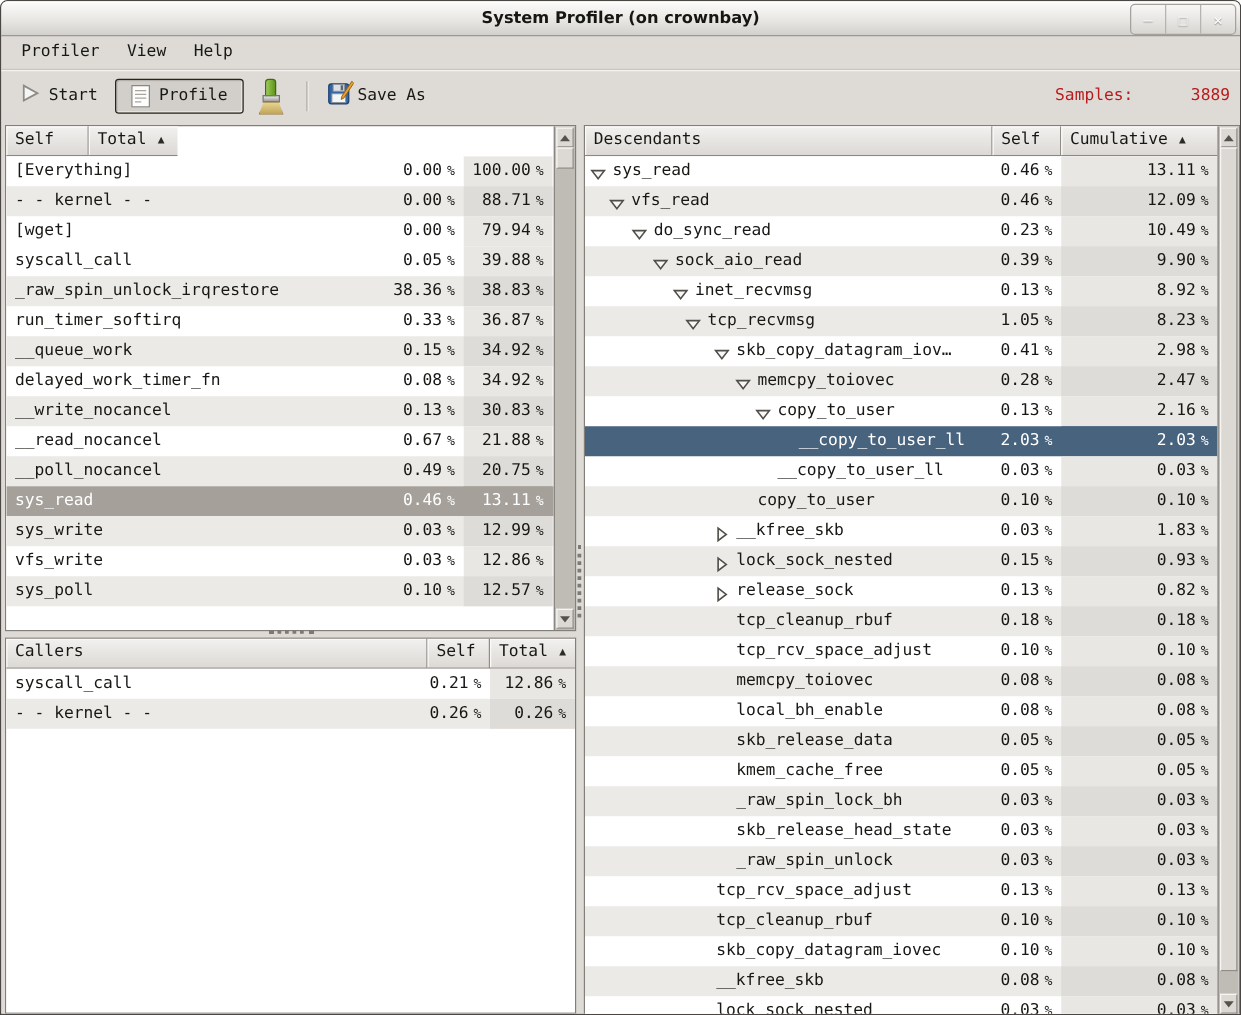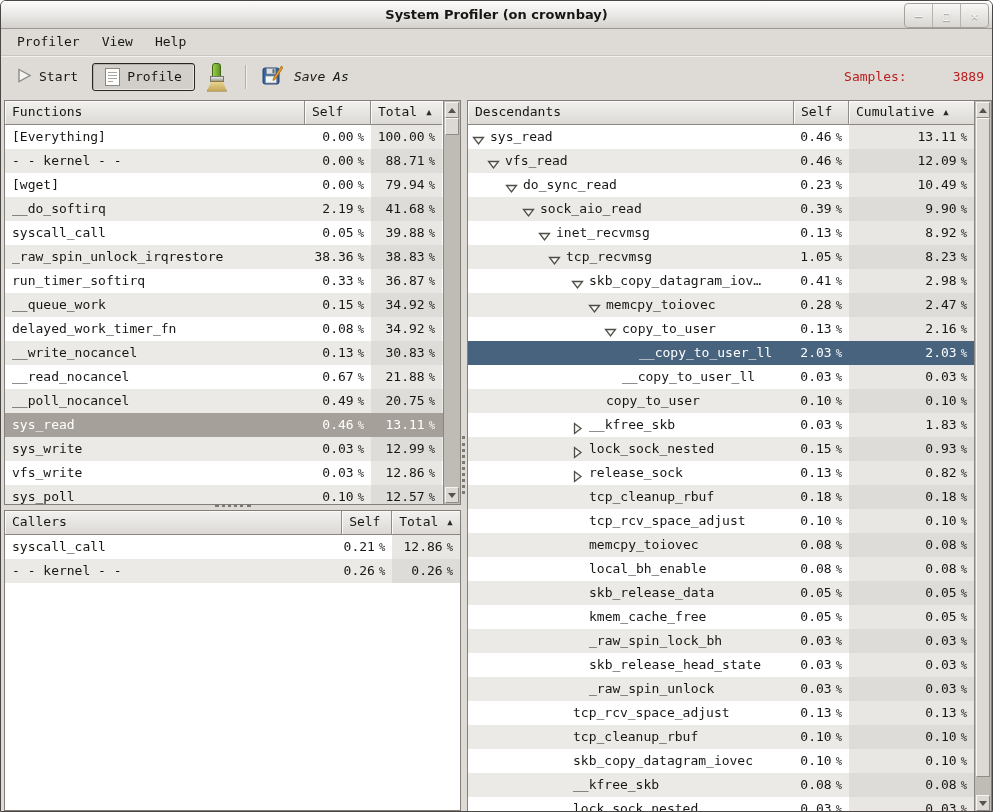--- a/index.html
+++ b/index.html
@@ -137,21 +137,21 @@
       <span>Profile</span>
     </div>
     <div class="tbtn" style="margin-left:2px;">
       <span class="brush">
         <span class="handle"></span>
           <span class="band"></span>
           <span class="bristles"></span>
       </span>
     </div>
     <div class="tsep"></div>
-    <div class="tbtn" style="gap:11px;font-style:italic;">
+    <div class="tbtn" style="gap:3px;">
       <span>
         <svg width="21" height="21" viewBox="0 0 21 21">
           <rect x="1" y="3" width="16" height="16" rx="2" fill="#3465a4" stroke="#1e4171" stroke-width="1"></rect>
           <rect x="4.5" y="3.5" width="9" height="5.5" fill="#dde0e4" stroke="#8d939b" stroke-width="0.8"></rect>
           <rect x="10.5" y="4.2" width="2" height="4" fill="#5c6670"></rect>
           <rect x="3.5" y="11" width="11" height="7" fill="#f4f5f5" stroke="#8d939b" stroke-width="0.8"></rect>
           <polygon points="19.5,1 21,2.5 13,14.5 11,15.5 11.5,13" fill="#e9a033" stroke="#9a6310" stroke-width="0.8"></polygon>
         </svg>
       </span>
       <span>Save As</span>
@@ -159,21 +159,20 @@
     <div class="samples">
       <span>Samples:</span>
       <span class="val">3889</span>
     </div>
   </div>
 
   <div class="workspace">
 
     <div class="panel" id="functions-panel">
       <div class="theader">
-        <div class="hcell c-name"><span>Functions</span></div>
         <div class="hcell c-self"><span>Self</span></div>
         <div class="hcell c-total" style="border-right:none;"><span>Total</span><span class="arrow">▲</span></div>
       </div>
       <div class="rows" id="functions-rows">
           <div class="trow">
             <div class="cell name c-name">
               <span>[Everything]</span>
             </div>
             <div class="cell num c-self"><span>0.00</span><span class="pct">%</span></div>
             <div class="cell num c-total sortcol"><span>100.00</span><span class="pct">%</span></div>
@@ -184,27 +183,20 @@
             </div>
             <div class="cell num c-self"><span>0.00</span><span class="pct">%</span></div>
             <div class="cell num c-total sortcol"><span>88.71</span><span class="pct">%</span></div>
           </div>
           <div class="trow">
             <div class="cell name c-name">
               <span>[wget]</span>
             </div>
             <div class="cell num c-self"><span>0.00</span><span class="pct">%</span></div>
             <div class="cell num c-total sortcol"><span>79.94</span><span class="pct">%</span></div>
-          </div>
-          <div class="trow alt">
-            <div class="cell name c-name">
-              <span>__do_softirq</span>
-            </div>
-            <div class="cell num c-self"><span>2.19</span><span class="pct">%</span></div>
-            <div class="cell num c-total sortcol"><span>41.68</span><span class="pct">%</span></div>
           </div>
           <div class="trow">
             <div class="cell name c-name">
               <span>syscall_call</span>
             </div>
             <div class="cell num c-self"><span>0.05</span><span class="pct">%</span></div>
             <div class="cell num c-total sortcol"><span>39.88</span><span class="pct">%</span></div>
           </div>
           <div class="trow alt">
             <div class="cell name c-name">

